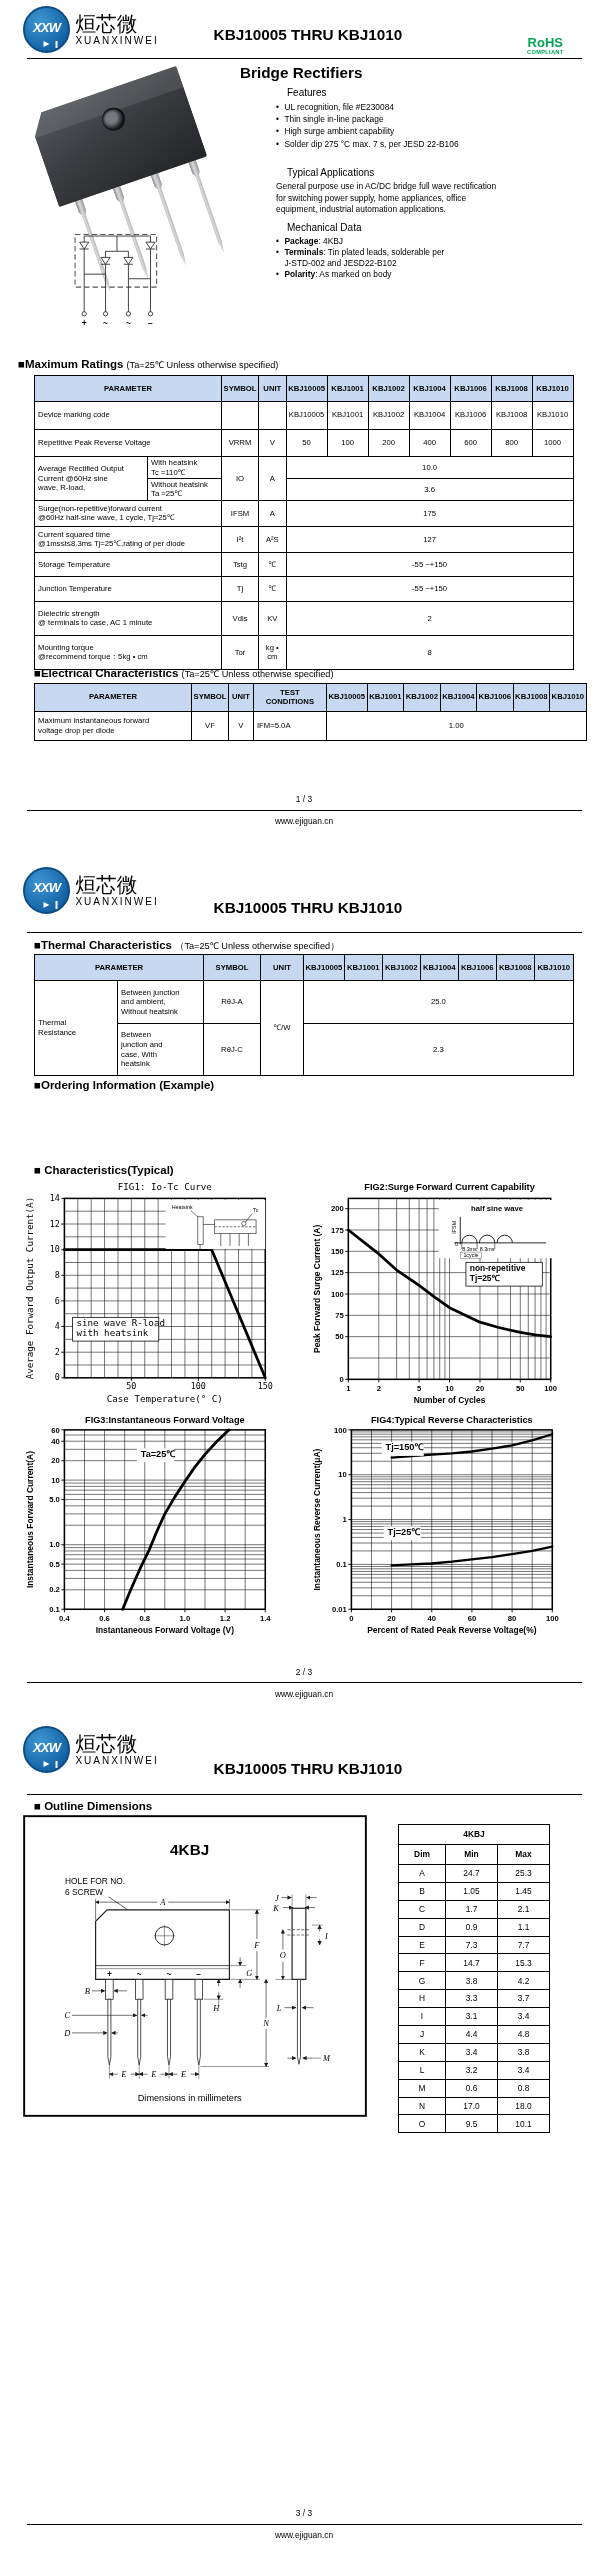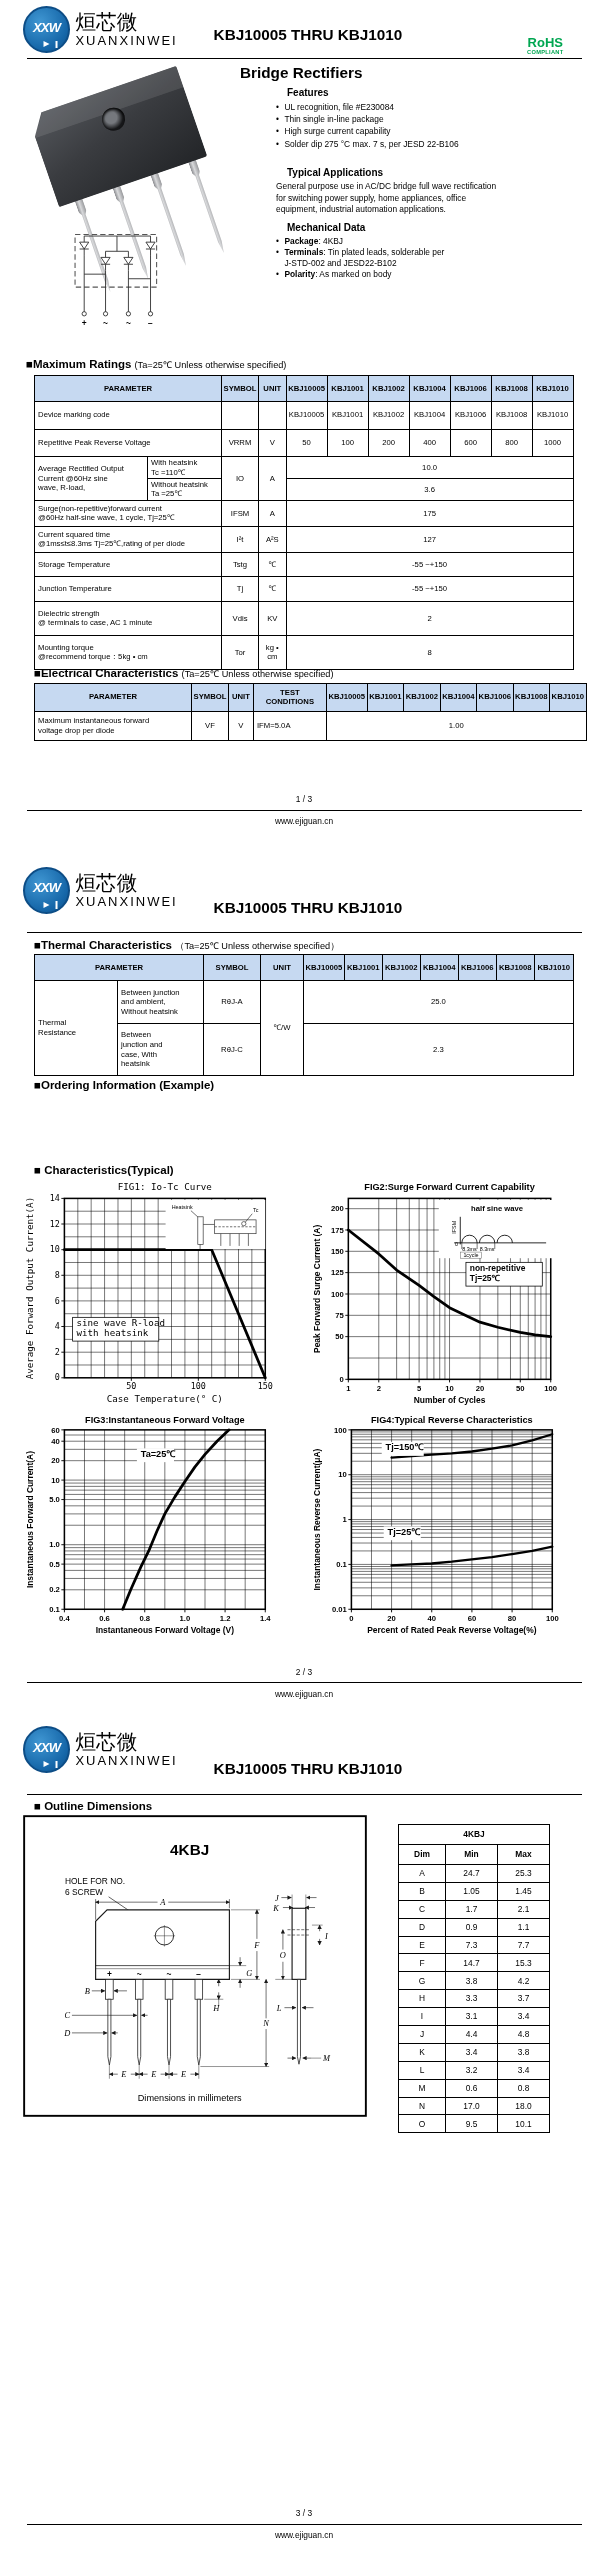--- a/index.html
+++ b/index.html
@@ -11,30 +11,30 @@
   
   .logo{display:flex;align-items:center;gap:5.4px;}
   .logo-circle{width:43px;height:43px;border-radius:50%;position:relative;flex:0 0 auto;
     background:radial-gradient(circle at 35% 32%,#3f96d2,#1566a8 68%,#0d4d86);
     border:2.3px solid #0d4d86;display:flex;align-items:center;justify-content:center;}
   .logo-mono{color:#fff;font-weight:bold;font-style:italic;font-size:13px;letter-spacing:-0.8px;margin-top:-4.6px;}
   .logo-diode{position:absolute;bottom:3.8px;left:50%;transform:translateX(-58%);width:0;height:0;
     border-top:3.8px solid transparent;border-bottom:3.8px solid transparent;border-left:6.9px solid #fff;}
   .logo-diode:after{content:"";position:absolute;left:6.9px;top:-3.8px;width:1.5px;height:7.7px;background:#fff;}
   .logo-cn{font-size:20.7px;font-weight:normal;line-height:1.02;color:#000;}
-  .logo-en{font-size:13px;letter-spacing:2px;color:#000;margin-top:0.8px;}
+  .logo-en{font-size:10px;letter-spacing:2px;color:#000;margin-top:0.8px;}
   .doc-title{font-size:15.3px;font-weight:bold;text-align:center;}
   .rohs1{color:#00a651;font-weight:bold;font-size:13px;line-height:1;margin-top:24px;}
   .rohs2{color:#00a651;font-weight:bold;font-size:5.7px;letter-spacing:0.3px;}
   .hrule{border-top:1.5px solid #000;height:0;}
   .frule{border-top:1.1px solid #000;height:0;}
 
   
   .h20{font-size:15.3px;font-weight:bold;text-align:center;}
-  .h13{font-size:10px;font-weight:bold;padding-left:20px;}
+  .h13{font-size:10px;font-weight:normal;padding-left:20px;}
   .t11{font-size:8.4px;line-height:12.2px;}
   .pre{white-space:pre-line;}
   .li{position:relative;padding-left:8.4px;}
   .li .mk{position:absolute;left:0;}
   .sec{font-size:11.5px;font-weight:bold;}
   .sec .note{font-weight:normal;font-size:9.2px;}
   .fineprint{font-size:8.4px;text-align:center;width:608px;}
 
   
   table.dt{border-collapse:collapse;table-layout:fixed;}
@@ -107,21 +107,21 @@
         <div class="pkg-sheen"></div>
         <div class="pkg-hole"></div>
       </div>
     </div>
 
     <div class="abs h20" style="left:240px;top:64px">Bridge Rectifiers</div>
     <div class="abs h13" style="left:267px;top:87px">Features</div>
     <div class="abs t11" style="left:276px;top:101px;width:306px">
       <div class="li"><span class="mk">•</span><span>UL recognition, file #E230084</span></div>
       <div class="li"><span class="mk">•</span><span>Thin single in-line package</span></div>
-      <div class="li"><span class="mk">•</span><span>High surge current capability</span></div>
+      <div class="li"><span class="mk">•</span><span>High surge ambient capability</span></div>
       <div class="li"><span class="mk">•</span><span>Solder dip 275 °C max. 7 s, per JESD 22-B106</span></div>
     </div>
     <div class="abs h13" style="left:267px;top:167px">Typical Applications</div>
     <div class="abs pre" style="left:276px;top:181px;width:310px;font-size:8.4px;line-height:11.5px">General purpose use in AC/DC bridge full wave rectification
 for switching power supply, home appliances, office
 equipment, industrial automation applications.</div>
     <div class="abs h13" style="left:267px;top:222px">Mechanical Data</div>
     <div class="abs" style="left:276px;top:236px;width:310px;font-size:8.4px;line-height:11px">
       <div class="li"><span class="mk">•</span><b>Package</b><span>: 4KBJ</span>
         </div>
@@ -160,21 +160,21 @@
           <circle cx="44" cy="112" r="2.8"></circle>
         <circle cx="74" cy="112" r="2.8"></circle>
           <circle cx="103" cy="112" r="2.8"></circle>
       </g>
       <text x="16" y="128" class="tm" text-anchor="middle">+</text>
       <text x="44" y="128" class="tm" text-anchor="middle">~</text>
       <text x="74" y="128" class="tm" text-anchor="middle">~</text>
       <text x="103" y="128" class="tm" text-anchor="middle">−</text>
     </svg>
 
-    <div class="abs sec" style="left:26px;top:358px">
+    <div class="abs sec" style="left:18px;top:358px">
       <span>■Maximum Ratings</span>
       <span class="note">(Ta=25℃ Unless otherwise specified)</span>
     </div>
     <table class="abs dt" style="left:34px;top:375px">
       <colgroup>
           <col style="width:113px">
           <col style="width:74px">
           <col style="width:37px">
           <col style="width:27.6px">
         <col style="width:41px">

